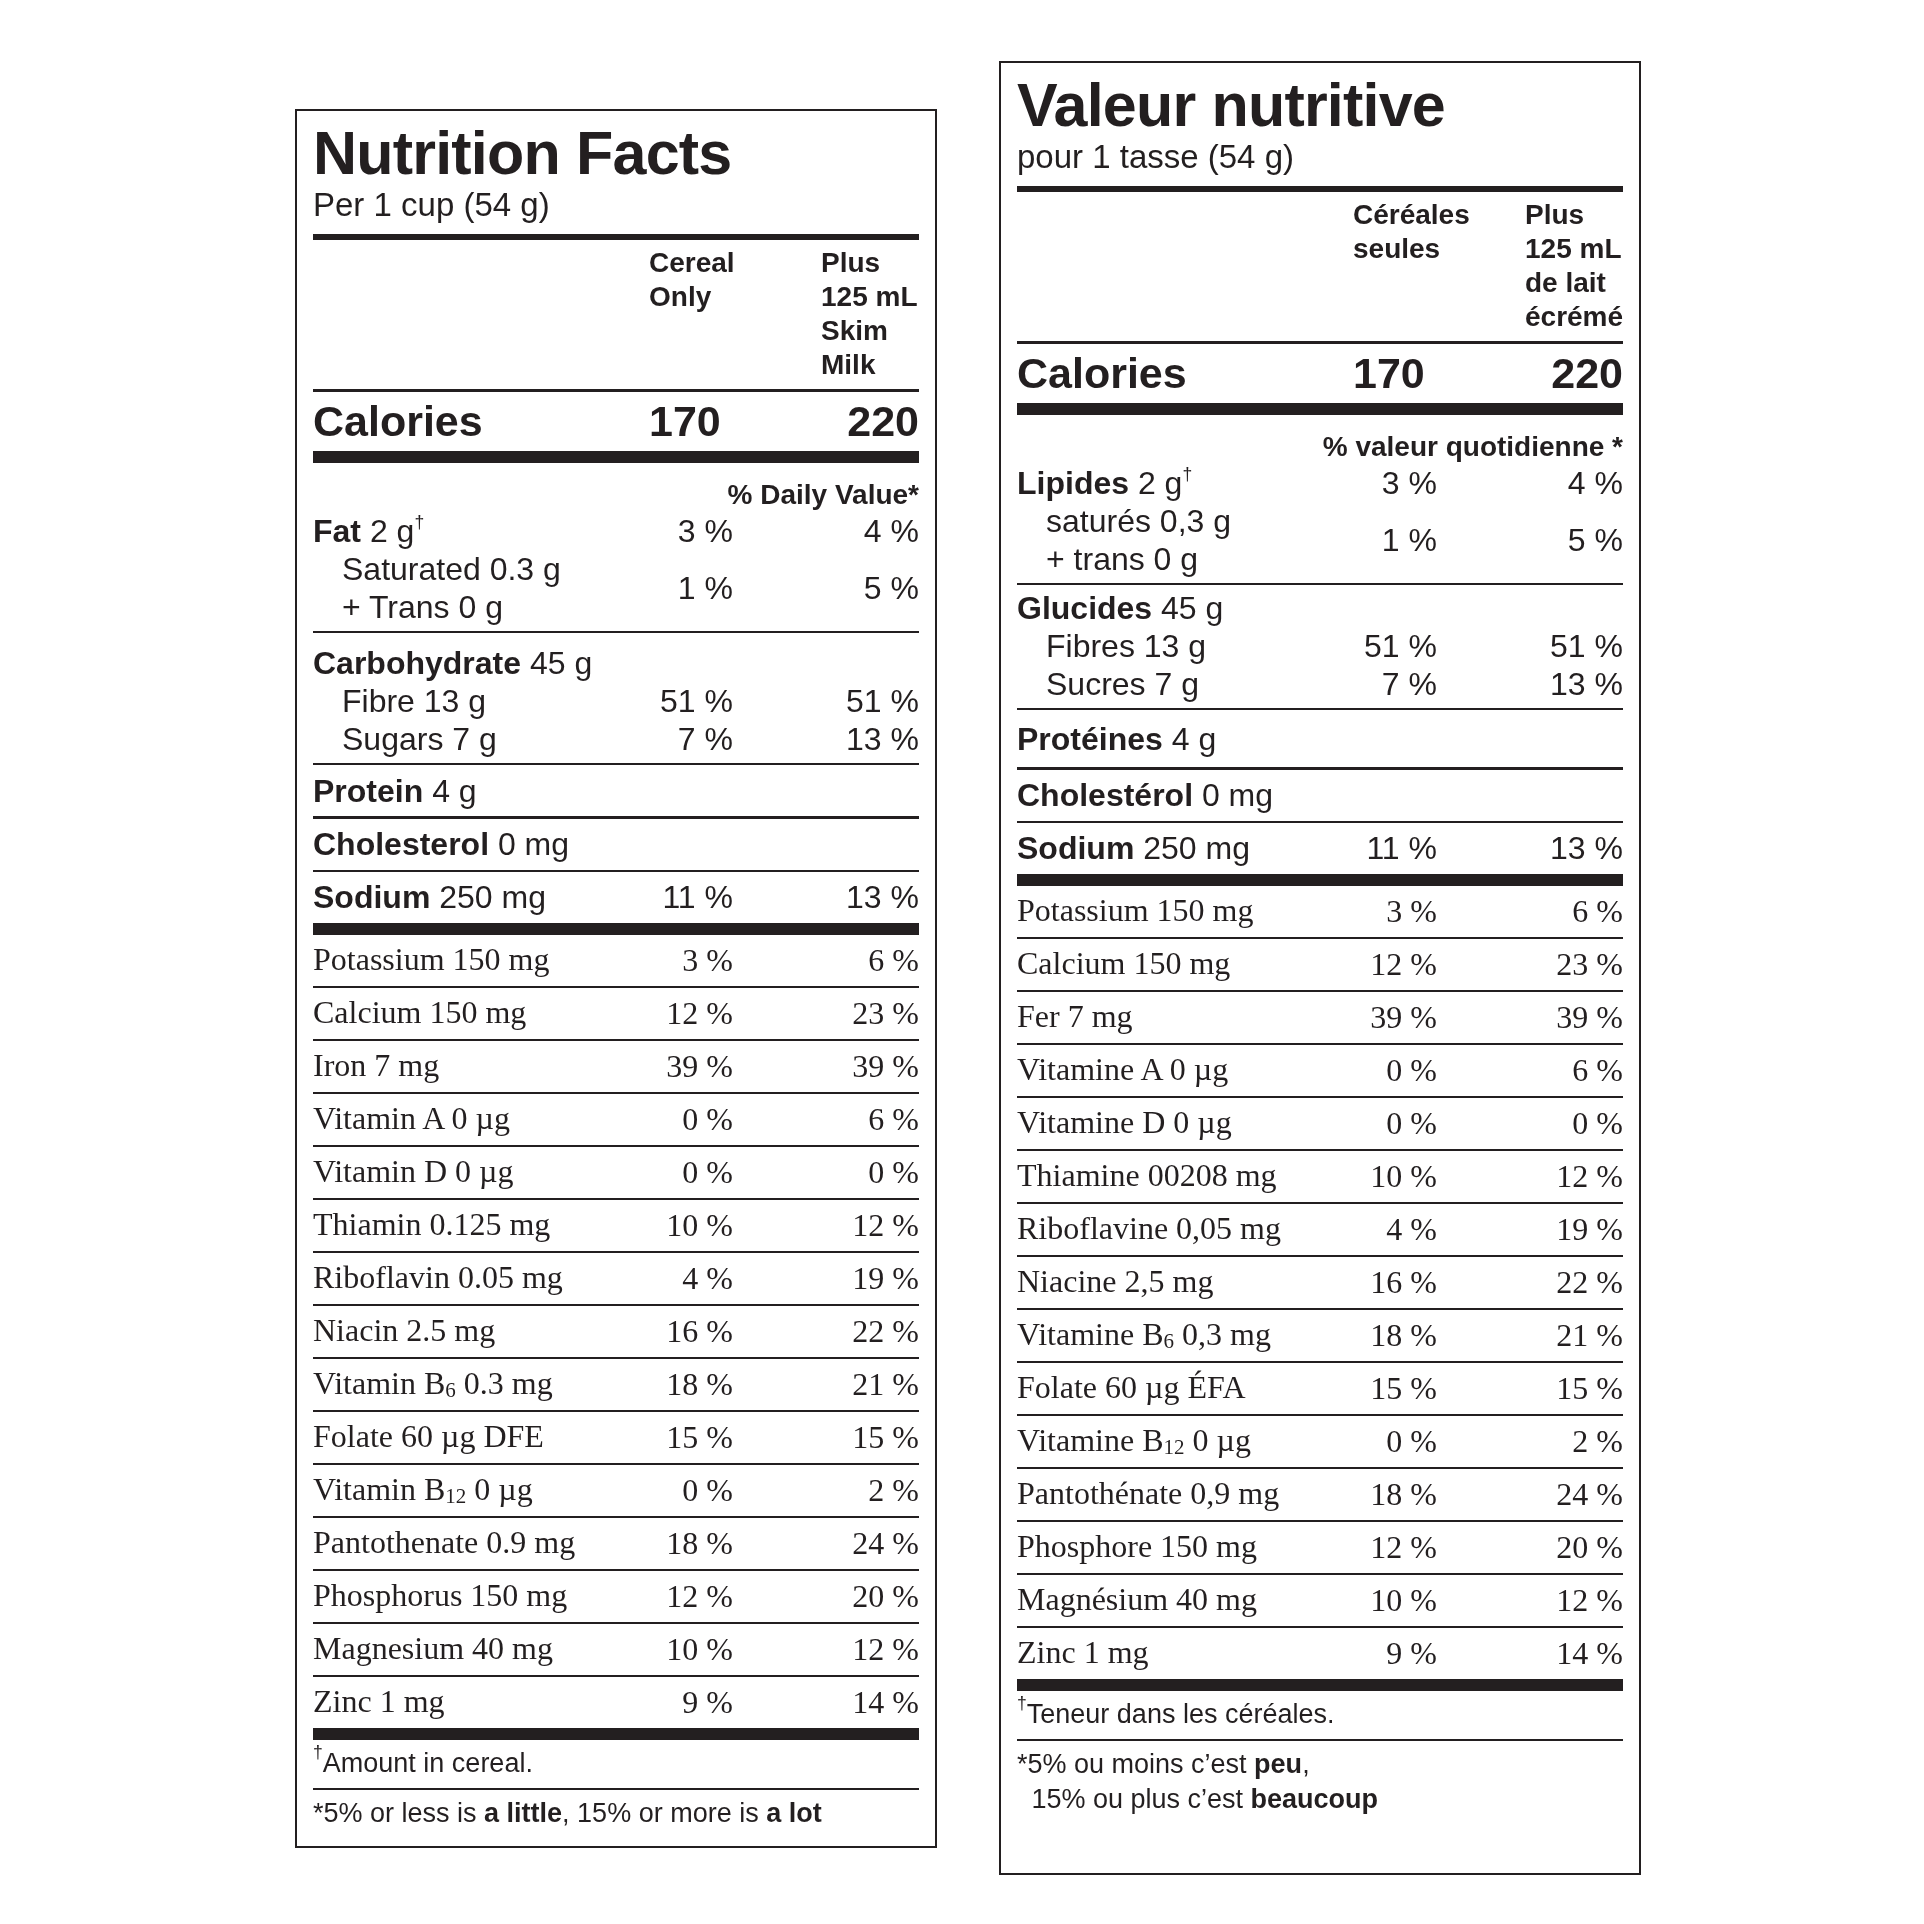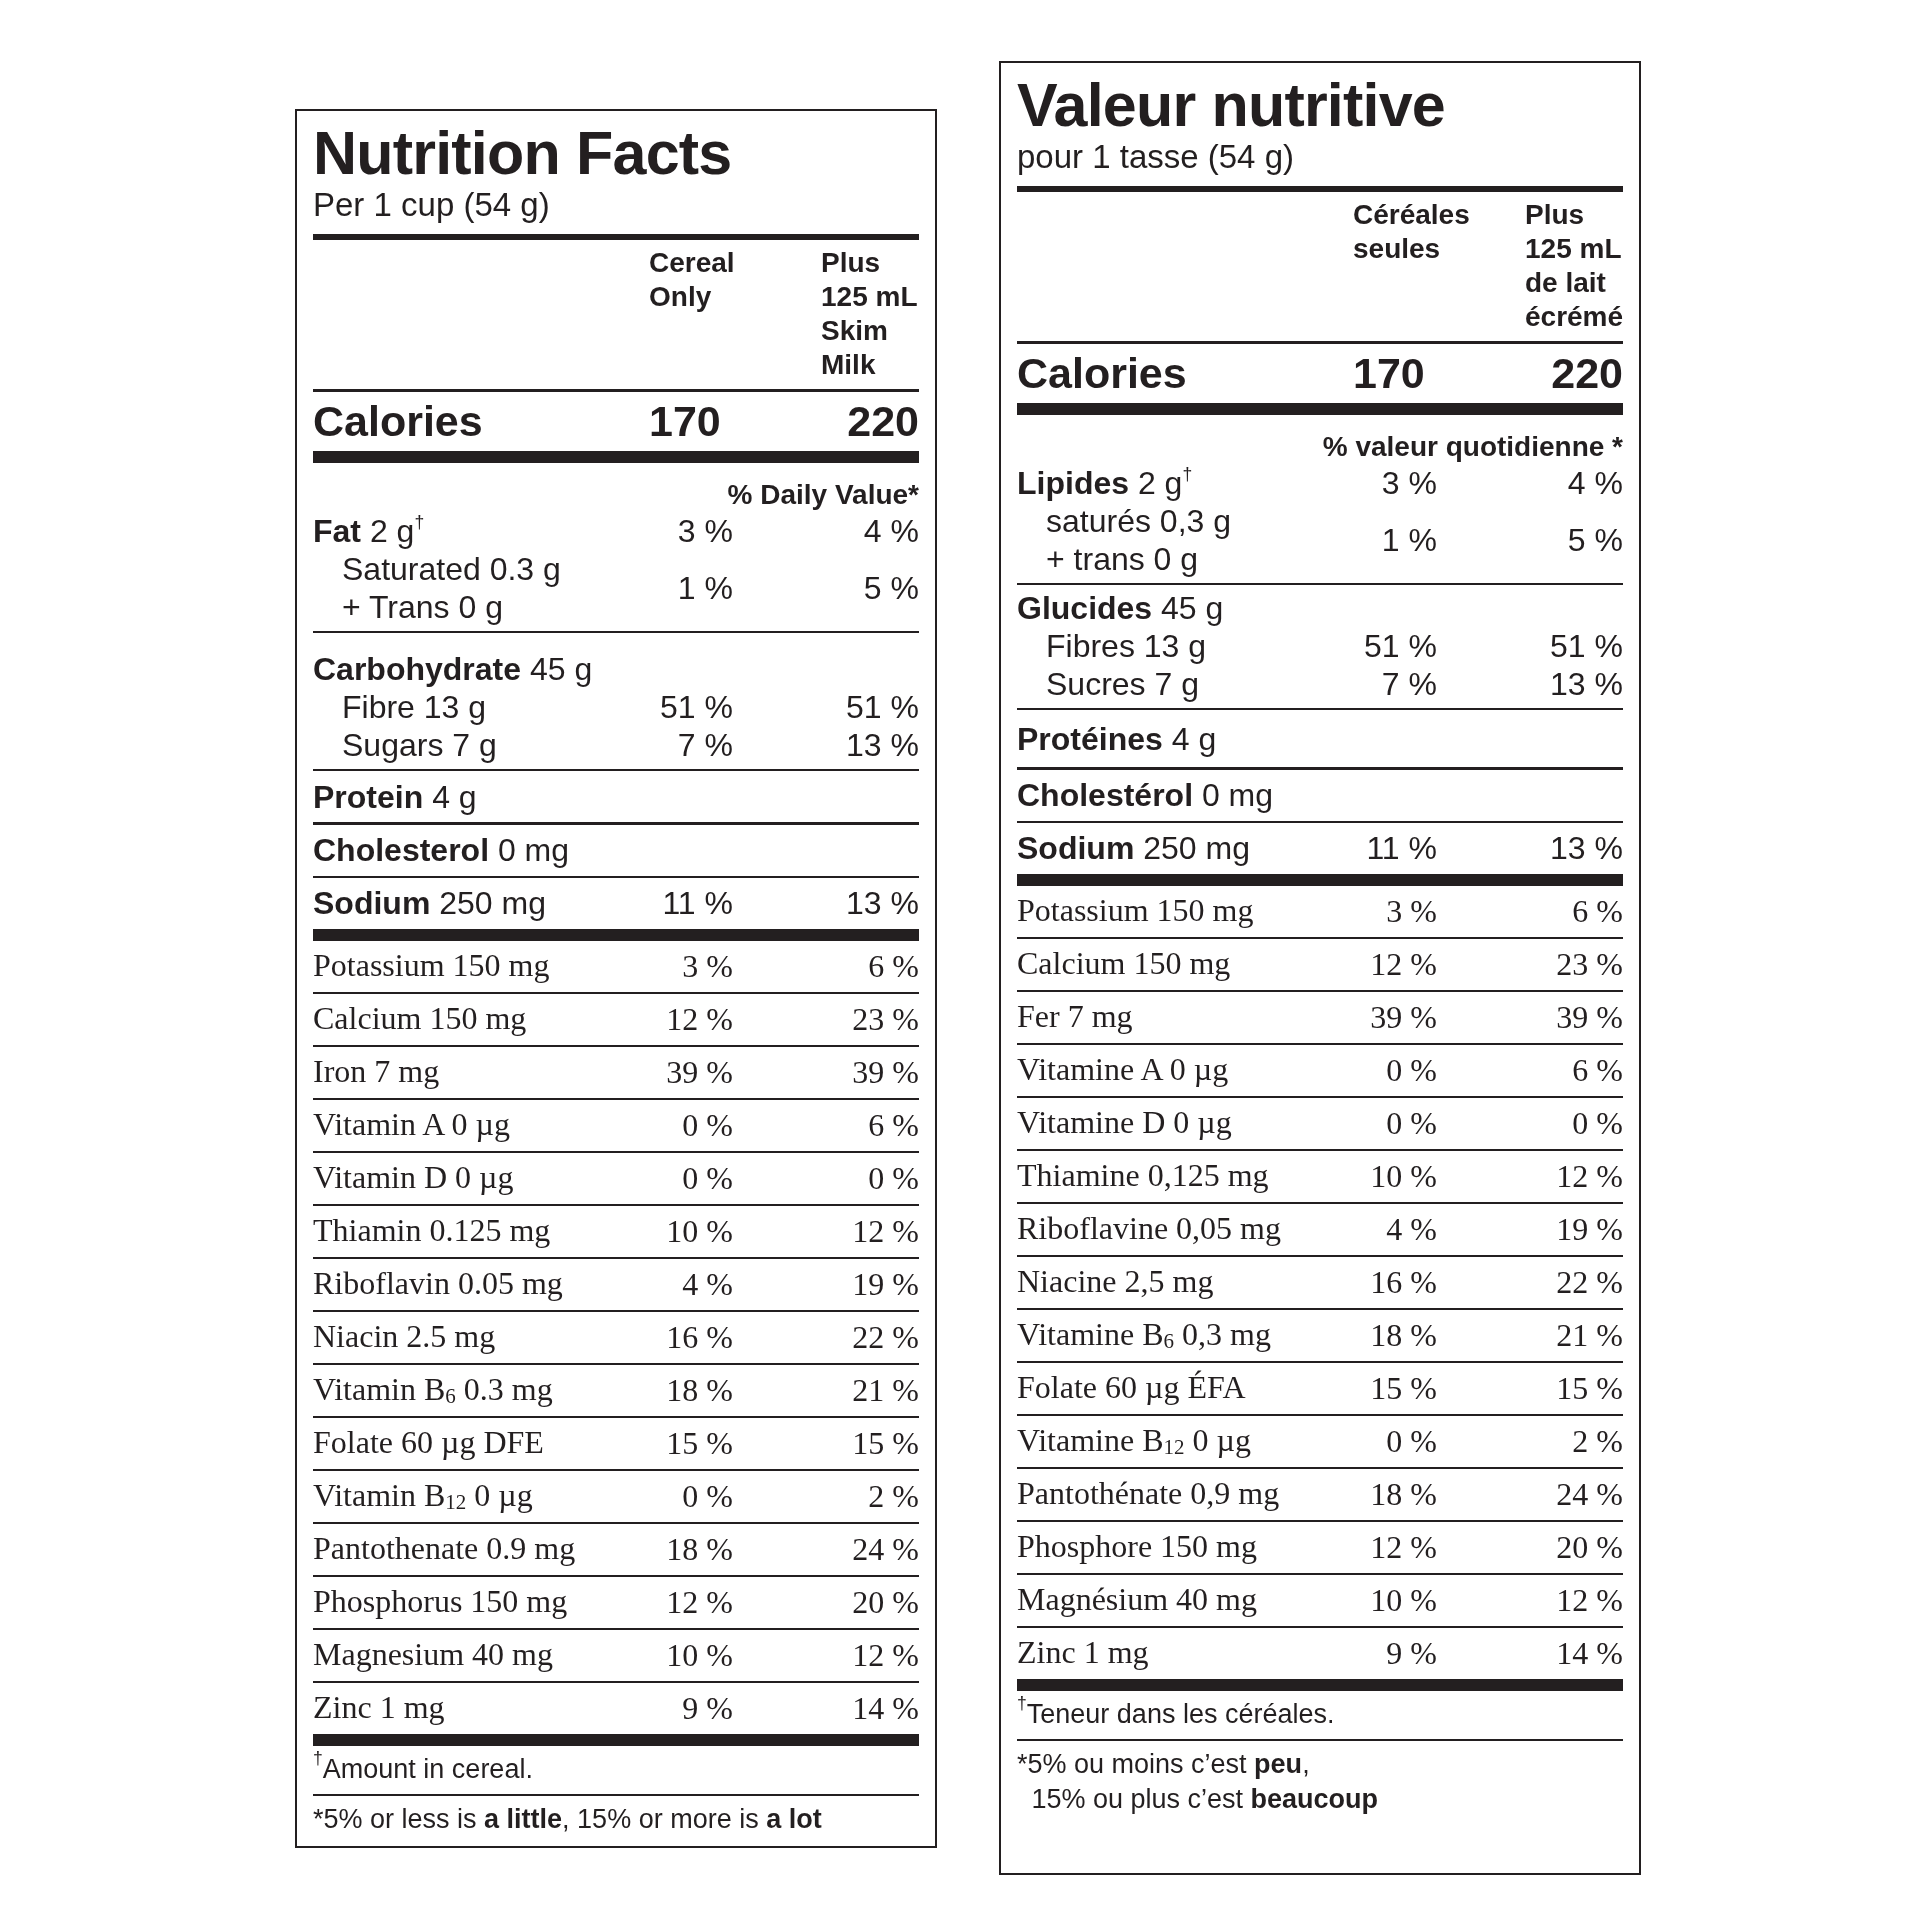--- a/index.html
+++ b/index.html
@@ -74,21 +74,21 @@
   </div>
   <div class="row" style="padding-bottom:4.8px">
     <span class="name sub">
       <div>Saturated 0.3 g</div>
       <div>+ Trans 0 g</div>
     </span>
     <span class="p1">1 %</span>
     <span class="p2">5 %</span>
   </div>
   <div class="rule-thin"></div>
-  <div class="row" style="padding-top:17px">
+  <div class="row" style="padding-top:11px">
     <span class="name"><span class="b">Carbohydrate</span> <span>45 g</span></span>
   </div>
   <div class="row">
     <span class="name sub">Fibre 13 g</span>
     <span class="p1">51 %</span>
     <span class="p2">51 %</span>
   </div>
   <div class="row" style="padding-bottom:4.8px">
     <span class="name sub">Sugars 7 g</span>
     <span class="p1">7 %</span>
@@ -307,21 +307,21 @@
     <span class="p2">6 %</span>
   </div>
 
   <div class="vrow">
     <span class="name"><span>Vitamine D 0 µg</span><span class="subscript"></span><span></span></span>
     <span class="p1">0 %</span>
     <span class="p2">0 %</span>
   </div>
 
   <div class="vrow">
-    <span class="name"><span>Thiamine 0,125 mg</span><span class="subscript"></span><span></span></span>
+    <span class="name"><span>Thiamine 00208 mg</span><span class="subscript"></span><span></span></span>
     <span class="p1">10 %</span>
     <span class="p2">12 %</span>
   </div>
 
   <div class="vrow">
     <span class="name"><span>Riboflavine 0,05 mg</span><span class="subscript"></span><span></span></span>
     <span class="p1">4 %</span>
     <span class="p2">19 %</span>
   </div>
 

